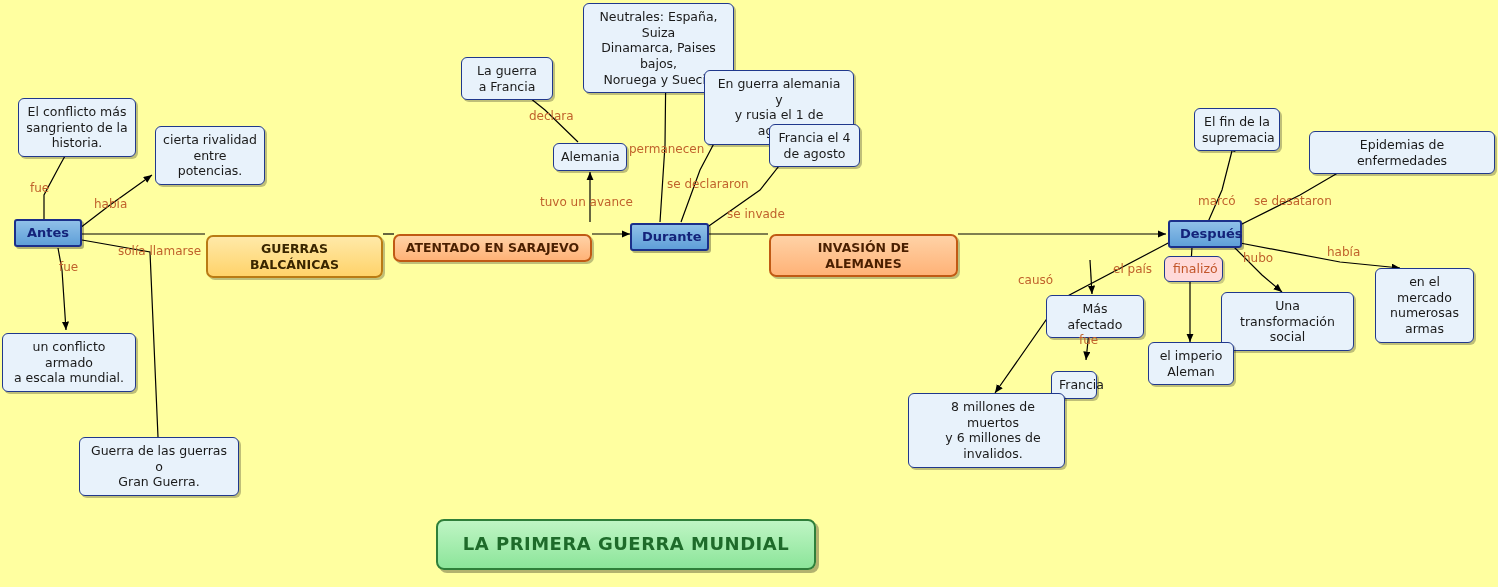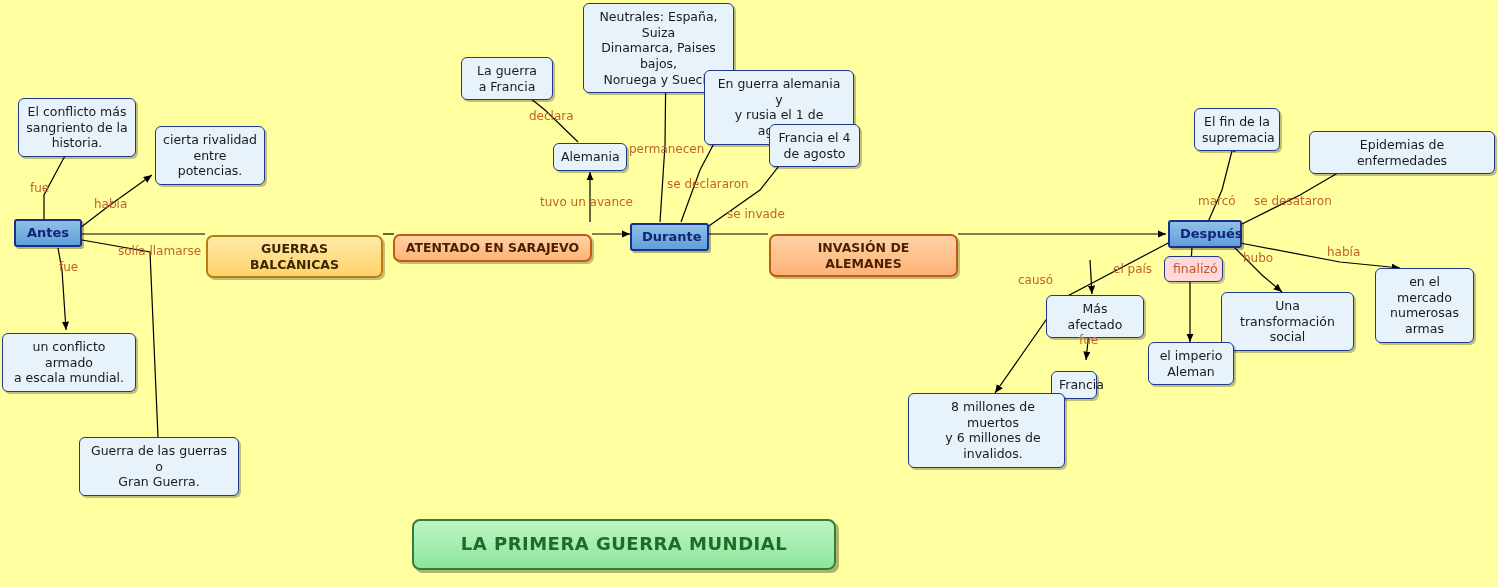--- a/index.html
+++ b/index.html
@@ -211,21 +211,21 @@
 Aleman</div>
 
   <div class="node n-plain" style="left:1046px; top:295px; width:98px;">Más afectado</div>
 
   <div class="node n-plain" style="left:1051px; top:361px; width:46px;margin-top:10px;">Francia</div>
 
   <div class="node n-plain" style="left:908px; top:393px; width:157px;padding-left:20px;">8 millones de muertos
 y 6 millones de
 invalidos.</div>
 
-  <div class="node n-title" style="left:412px; top:519px; width:424px;">LA PRIMERA GUERRA MUNDIAL</div>
+  <div class="node n-title" style="left:436px; top:519px; width:380px;">LA PRIMERA GUERRA MUNDIAL</div>
 
   <div class="lbl" style="left:30px; top:181px;">fue</div>
   <div class="lbl" style="left:94px; top:197px;">había</div>
   <div class="lbl" style="left:59px; top:260px;">fue</div>
   <div class="lbl" style="left:118px; top:244px;">solía llamarse</div>
   <div class="lbl" style="left:529px; top:109px;">declara</div>
   <div class="lbl" style="left:629px; top:142px;">permanecen</div>
   <div class="lbl" style="left:540px; top:195px;">tuvo un avance</div>
   <div class="lbl" style="left:667px; top:177px;">se declararon</div>
   <div class="lbl" style="left:727px; top:207px;">se invade</div>

